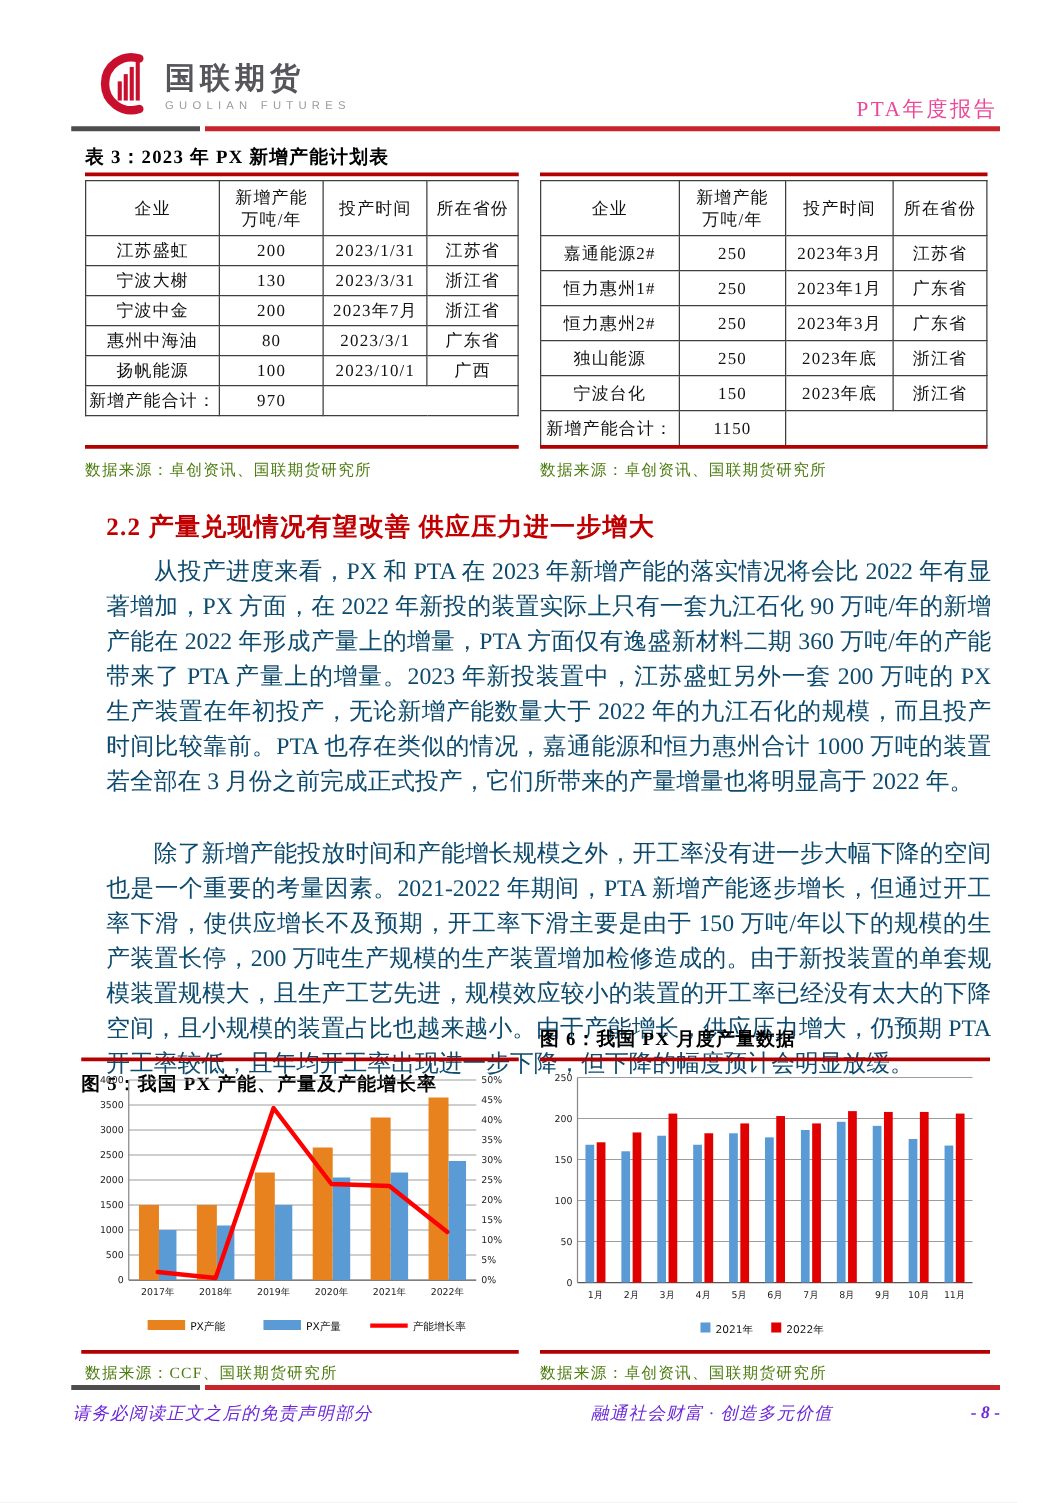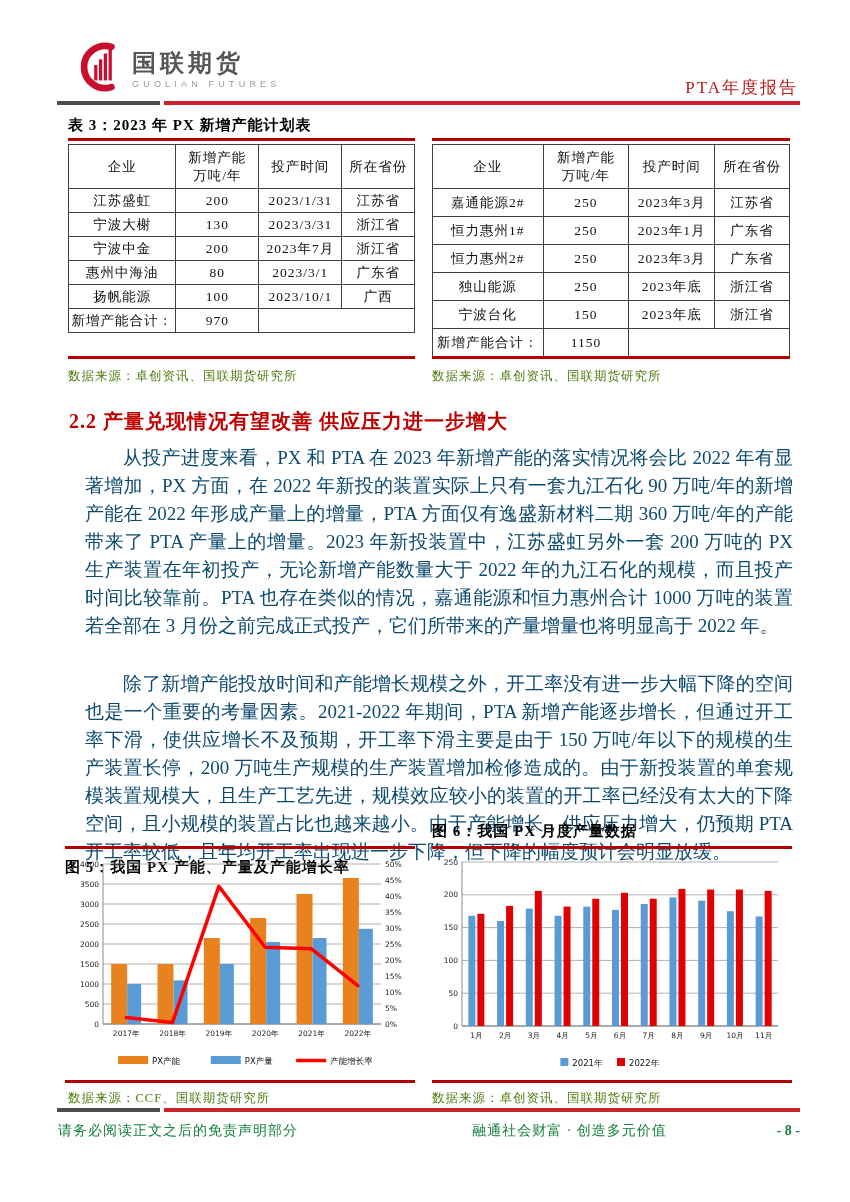--- a/index.html
+++ b/index.html
@@ -5,42 +5,42 @@
   html,body{margin:0;padding:0;background:#e9e9e9;}
   #page{position:relative;width:850px;height:1202px;background:#ffffff;margin:0 auto;
         font-family:"Liberation Serif","DejaVu Serif",serif;color:#111;overflow:hidden;}
   .abs{position:absolute;}
   
   .logo-wrap{left:74px;top:40px;display:flex;align-items:center;gap:10px;}
   .logo-text-cn{font-family:"Liberation Sans","DejaVu Sans",sans-serif;font-size:24px;font-weight:700;
                 color:#55555a;letter-spacing:4px;line-height:26px;}
   .logo-text-en{font-family:"Liberation Sans","DejaVu Sans",sans-serif;font-size:9px;color:#9a9a9a;
                 letter-spacing:4.2px;margin-top:3px;}
-  .report-type{right:52px;top:76px;font-size:17px;color:#b91c1c;letter-spacing:2px;}
+  .report-type{right:52px;top:76px;font-size:17px;color:#ec4899;letter-spacing:2px;}
   .rule-dark{background:#4d4d4d;height:4px;}
   .rule-red{background:#c8242b;height:4px;}
   .thin-red{background:#b30000;height:3px;}
   
   .tbl-caption{font-size:15px;font-weight:700;color:#000;letter-spacing:1px;}
   table.cap-table{border-collapse:collapse;table-layout:fixed;width:100%;}
   table.cap-table th,table.cap-table td{border:1px solid #3f3f3f;text-align:center;
         font-size:13.5px;padding:0;letter-spacing:1px;}
   table.cap-table th{height:43px;font-weight:400;white-space:pre-line;line-height:18px;}
   table.t3 td{height:23px;line-height:23px;}
   table.t4 td{height:27px;line-height:27px;}
   .src{font-size:12.5px;color:#4d7c0f;letter-spacing:1px;}
   
   .section-heading{font-size:20px;font-weight:700;color:#c00000;letter-spacing:1px;}
   .bodytext{width:708px;}
   .bodytext p{margin:0 0 30px 0;text-indent:2em;text-align:justify;font-size:19px;line-height:28px;color:#0c4a6e;}
   
   .fig-caption{font-size:15px;font-weight:700;color:#000;letter-spacing:1px;}
   svg text{font-family:"DejaVu Sans","Liberation Sans",sans-serif;}
   
-  .footer-row{left:58px;top:1122px;width:742px;display:flex;align-items:center;font-size:14px;color:#15803d;}
+  .footer-row{left:58px;top:1122px;width:742px;display:flex;align-items:center;font-size:14px;color:#6d28d9;font-style:italic;}
   .footer-row .f-left{flex:1;text-align:left;letter-spacing:1px;}
   .footer-row .f-center{flex:1;text-align:center;letter-spacing:1px;}
   .footer-row .f-right{width:60px;text-align:right;font-weight:700;}
 </style>
 </head>
 <body>
 
 <div id="page">
 
   <div class="abs logo-wrap">
@@ -172,21 +172,21 @@
         <tr>
           <td>新增产能合计：</td>
           <td>1150</td>
           <td colspan="2"></td>
         </tr>
       </tbody>
     </table>
   <div class="abs thin-red" style="left:432px;top:356px;width:358px;"></div>
   <div class="abs src" style="left:432px;top:368px;">数据来源：卓创资讯、国联期货研究所</div>
 
-  <div class="abs section-heading" style="left:69px;top:408px;">2.2 产量兑现情况有望改善 供应压力进一步增大</div>
+  <div class="abs section-heading" style="left:85px;top:408px;">2.2 产量兑现情况有望改善 供应压力进一步增大</div>
   <div class="abs bodytext" style="left:85px;top:444px;">
     <p>从投产进度来看，PX 和 PTA 在 2023 年新增产能的落实情况将会比 2022 年有显著增加，PX 方面，在 2022 年新投的装置实际上只有一套九江石化 90 万吨/年的新增产能在 2022 年形成产量上的增量，PTA 方面仅有逸盛新材料二期 360 万吨/年的产能带来了 PTA 产量上的增量。2023 年新投装置中，江苏盛虹另外一套 200 万吨的 PX 生产装置在年初投产，无论新增产能数量大于 2022 年的九江石化的规模，而且投产时间比较靠前。PTA 也存在类似的情况，嘉通能源和恒力惠州合计 1000 万吨的装置若全部在 3 月份之前完成正式投产，它们所带来的产量增量也将明显高于 2022 年。</p>
     <p>除了新增产能投放时间和产能增长规模之外，开工率没有进一步大幅下降的空间也是一个重要的考量因素。2021-2022 年期间，PTA 新增产能逐步增长，但通过开工率下滑，使供应增长不及预期，开工率下滑主要是由于 150 万吨/年以下的规模的生产装置长停，200 万吨生产规模的生产装置增加检修造成的。由于新投装置的单套规模装置规模大，且生产工艺先进，规模效应较小的装置的开工率已经没有太大的下降空间，且小规模的装置占比也越来越小。由于产能增长，供应压力增大，仍预期 PTA 开工率较低，且年均开工率出现进一步下降，但下降的幅度预计会明显放缓。</p>
   </div>
 
   <div class="abs fig-caption" style="left:65px;top:822px;margin-top:36px;">图 5：我国 PX 产能、产量及产能增长率</div>
   <div class="abs fig-caption" style="left:432px;top:822px;">图 6：我国 PX 月度产量数据</div>
   <div class="abs thin-red" style="left:65px;top:846px;width:350px;"></div>
   <div class="abs thin-red" style="left:432px;top:846px;width:360px;"></div>
 

